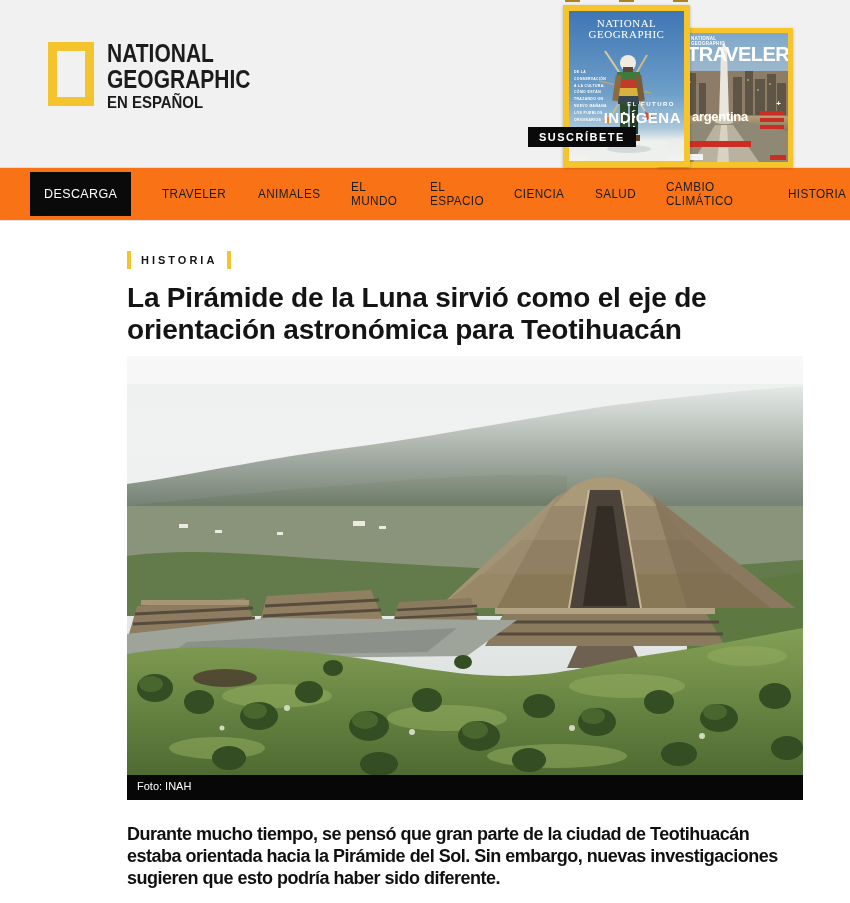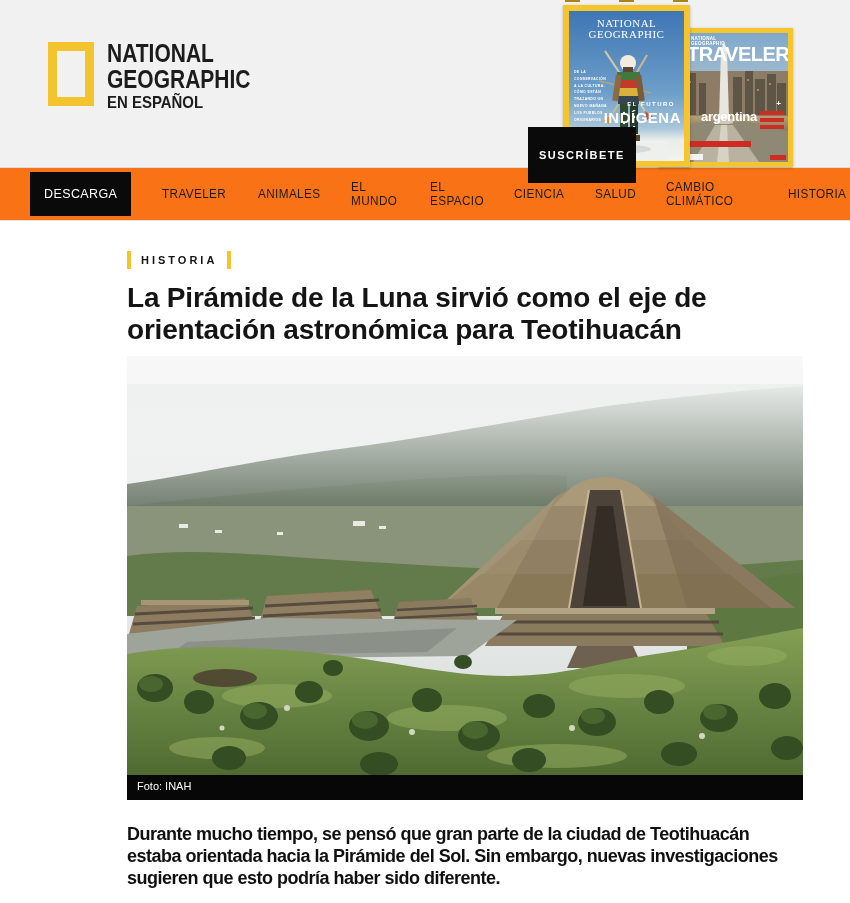--- a/index.html
+++ b/index.html
@@ -37,29 +37,29 @@
   .ng-title { position:absolute; right:3px; top:98px; color:#fff; font-weight:bold;
               font-size:15px; letter-spacing:.5px; }
   .ng-figure { position:absolute; left:18px; top:30px; }
 
   .cover-tr { left:658px; top:28px; width:135px; height:139px; padding:5px; z-index:1; }
   .cover-tr .cover-inner { background:linear-gradient(#7fa8cc 0%,#9db8cd 30%,#d9c08a 55%,#8a7a62 75%,#6d6654 100%); }
   .tr-mini { position:absolute; left:28px; top:3px; color:#fff; font-weight:bold;
              font-size:4.5px; line-height:5px; letter-spacing:.3px; }
   .tr-title { position:absolute; left:24px; top:10px; color:#fff; font-weight:bold;
               font-size:20px; letter-spacing:-.5px; }
-  .tr-cover-line { position:absolute; left:38px; top:76px; color:#fff; font-weight:bold;
+  .tr-cover-line { position:absolute; left:29px; top:76px; color:#fff; font-weight:bold;
                    font-size:13px; letter-spacing:-.3px; }
   .tr-plus { position:absolute; right:7px; top:66px; color:#fff; font-weight:bold; font-size:8px; }
   .tr-red { position:absolute; background:#cc2d23; }
   .tr-scene { position:absolute; inset:0; }
 
   .subscribe-btn { position:absolute; left:528px; top:127px; z-index:3; background:#0a0a0a;
                    color:#fff; font-weight:bold; font-size:11px; letter-spacing:1.5px;
-                   padding:22px 11px; border:none; cursor:pointer; }
+                   padding:4px 11px; border:none; cursor:pointer; }
 
   
   .main-nav { height:53px; background:#f97316; border-bottom:1px solid #e3e3e3;
               display:flex; align-items:center; padding-left:30px; }
   .nav-item { font-size:12.5px; letter-spacing:.4px; color:#1b1b1b; cursor:pointer;
               display:inline-block; transform:scaleX(.94); transform-origin:left; }
   .nav-item + .nav-item { margin-left:27px; }
   .nav-item.active { background:#0a0a0a; color:#fff; padding:15px 14px; margin-right:4px;
                      transform:none; }
 

